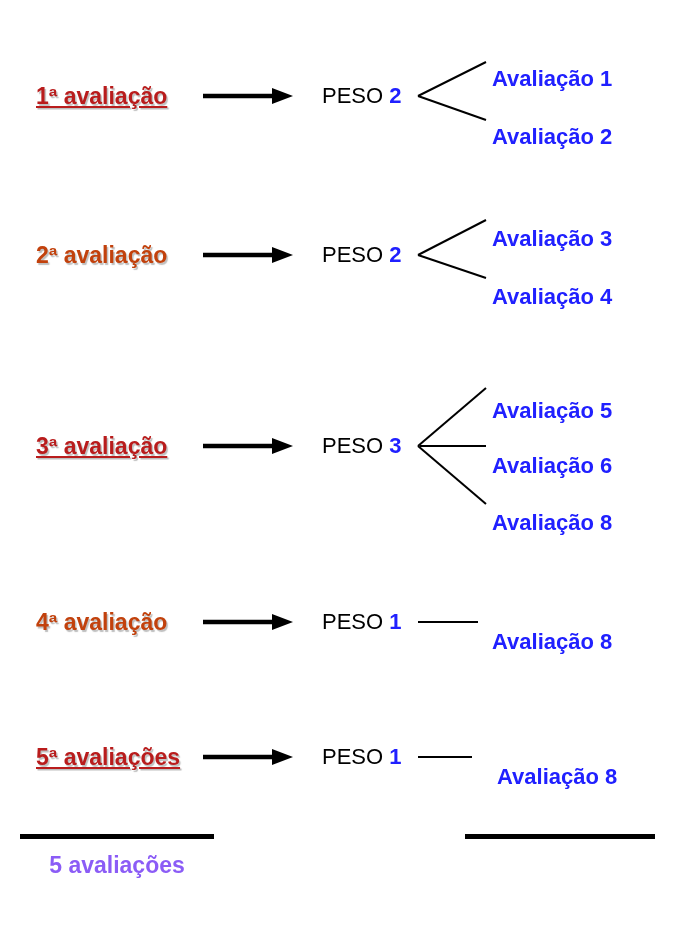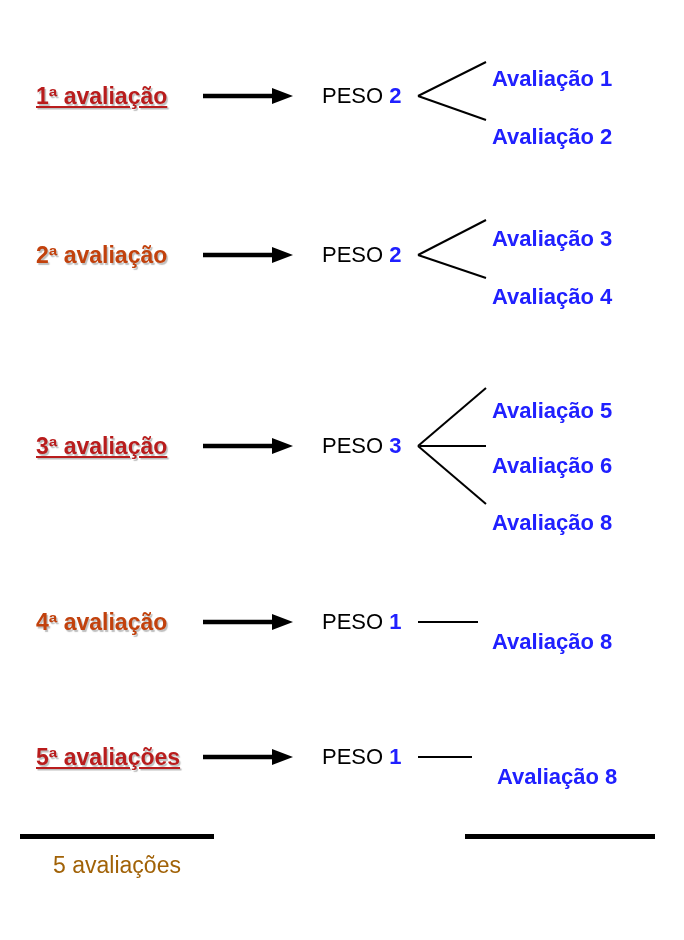--- a/index.html
+++ b/index.html
@@ -44,22 +44,22 @@
   }
   svg.arrow, svg.branch{position:absolute;}
   .bar{
     position:absolute;
     height:5px;
     background:#000000;
   }
   .summary{
     position:absolute;
     font-size:23px;
-    font-weight:normal;
-    color:#a16207;
+    font-weight:bold;
+    color:#8b5cf6;
     text-align:center;
     line-height:26px;
     white-space:nowrap;
   }
 </style>
 </head>
 <body>
 
 <div class="canvas">
 

